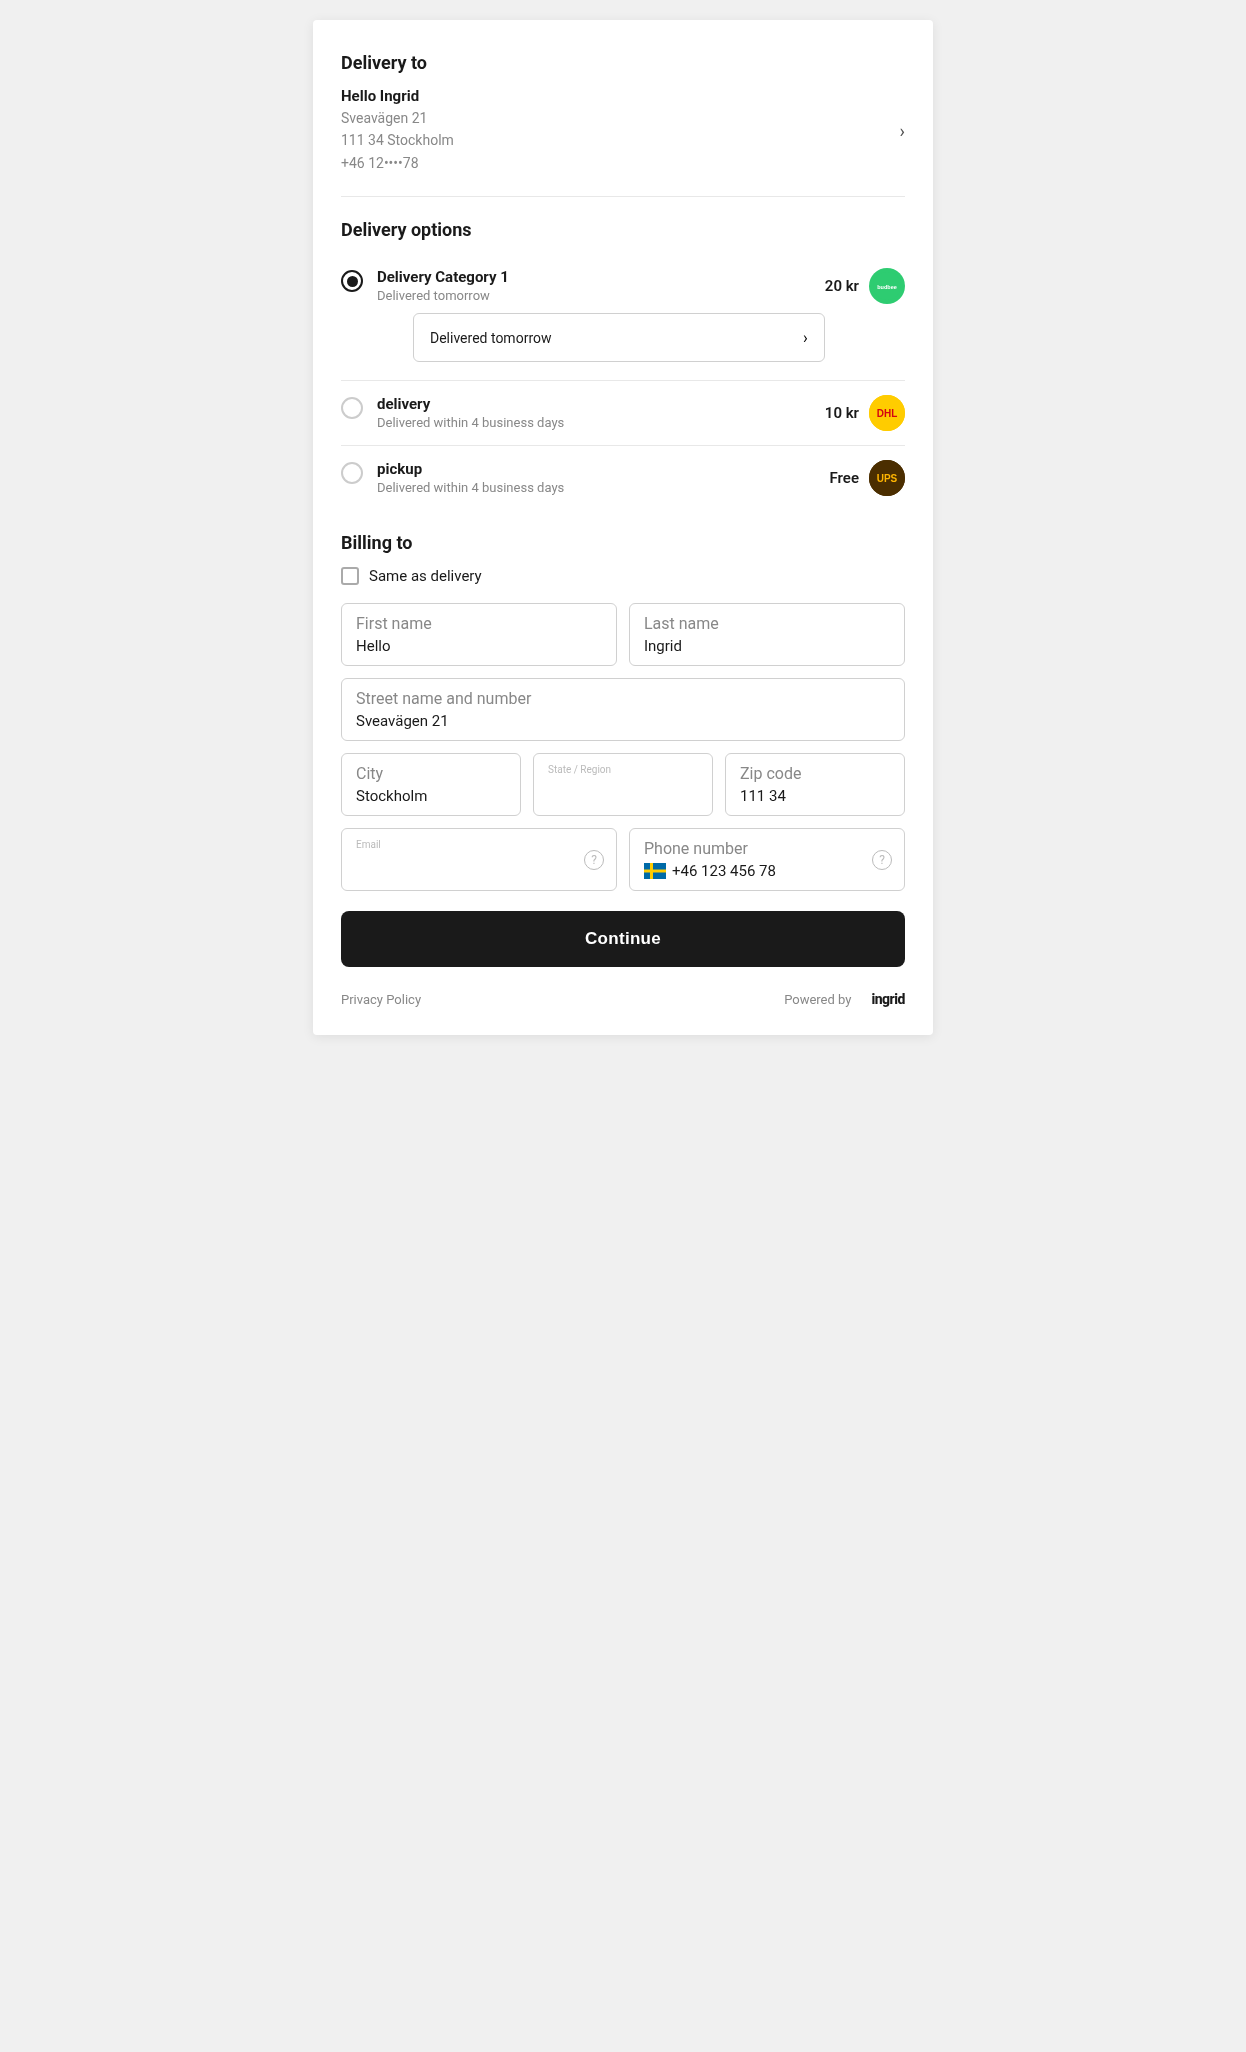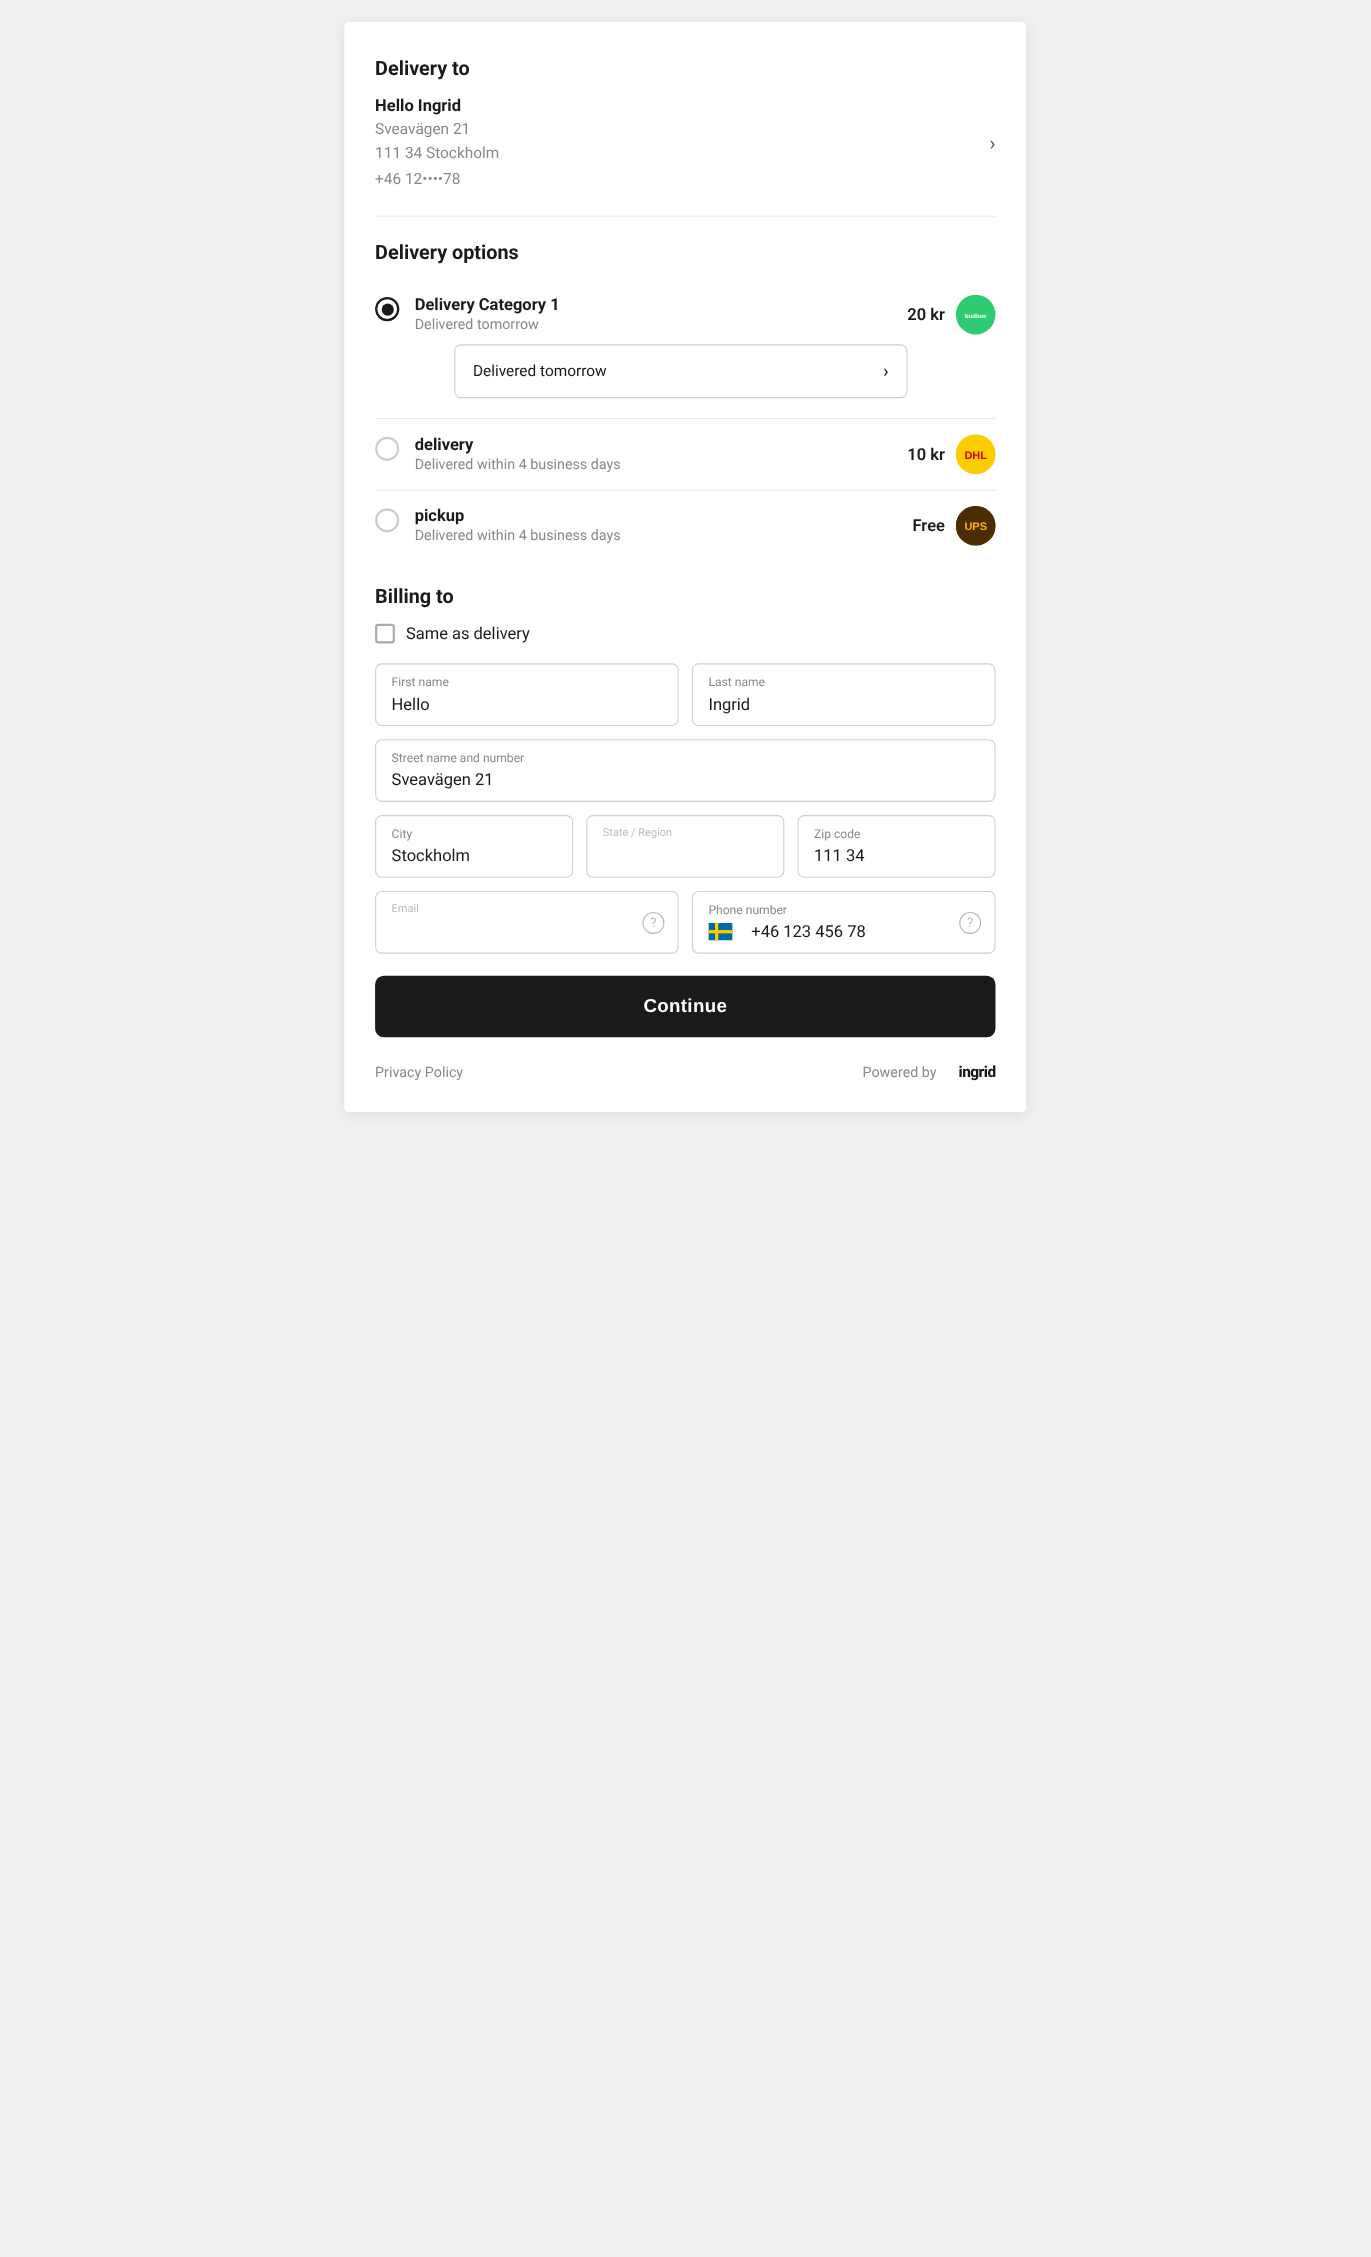--- a/index.html
+++ b/index.html
@@ -186,21 +186,21 @@
       flex: 1;
       border: 1px solid #d0d0d0;
       border-radius: 6px;
       padding: 10px 14px;
       display: flex;
       flex-direction: column;
       position: relative;
     }
     .form-field.full { flex: 1 1 100%; }
     .field-label {
-      font-size: 11px;
+      font-size: 16px;
       color: #888;
       margin-bottom: 4px;
     }
     .field-value {
       font-size: 15px;
       color: #1a1a1a;
     }
     .field-placeholder {
       font-size: 10px;
       color: #bbb;
@@ -217,21 +217,21 @@
       display: flex;
       align-items: center;
       justify-content: center;
       font-size: 12px;
       color: #bbb;
     }
 
     .phone-flag {
       display: inline-flex;
       align-items: center;
-      gap: 17px;
+      gap: 6px;
     }
 
     
     .continue-btn {
       width: 100%;
       background: #1a1a1a;
       color: #fff;
       border: none;
       border-radius: 8px;
       padding: 18px;

